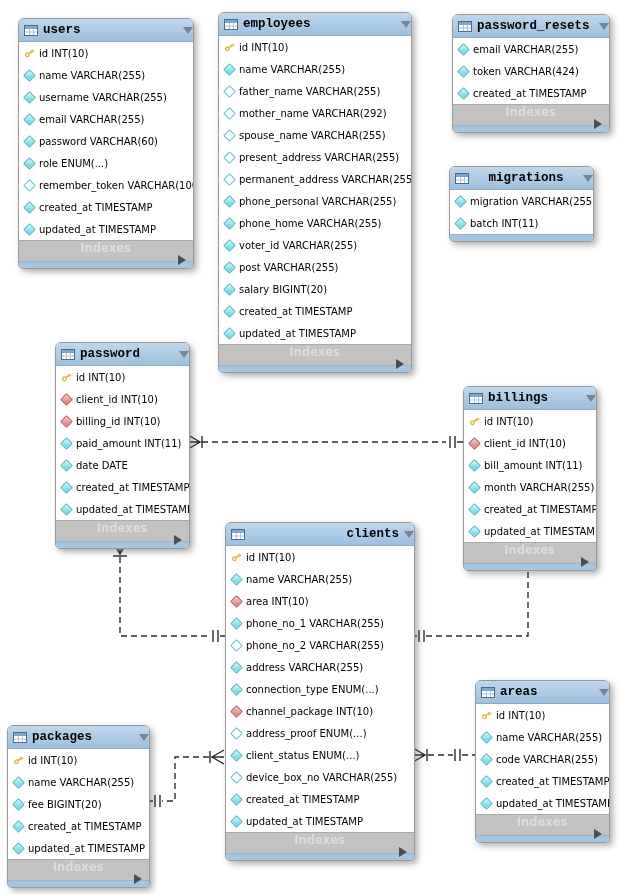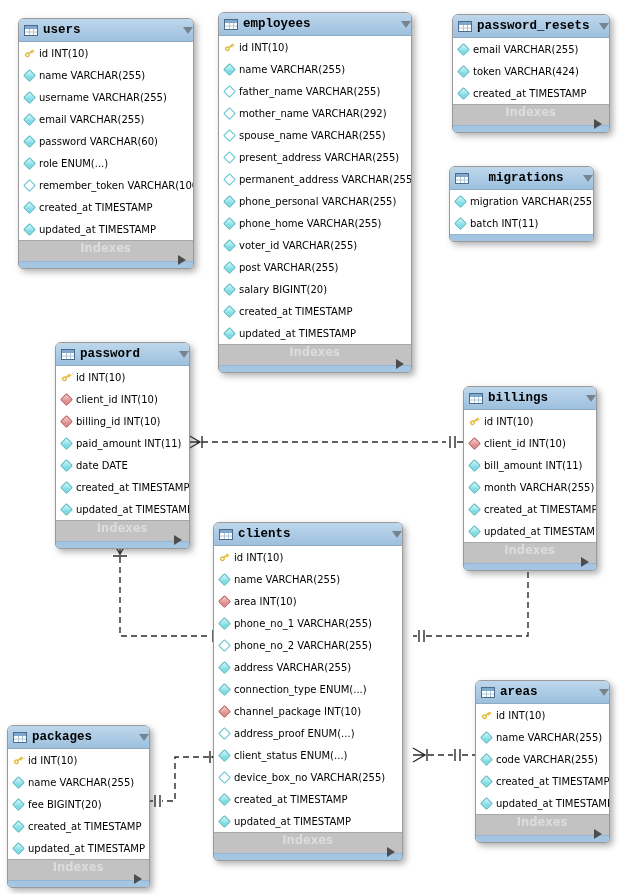--- a/index.html
+++ b/index.html
@@ -466,21 +466,21 @@
           </span>
           <span class="col-text">updated_at TIMESTAMP</span>
         </div>
       </div>
       <div class="tbl-footer">
         <span>Indexes</span>
         <span class="footer-arrow"></span>
       </div>
       <div class="tbl-strip"></div>
     </div>
-    <div class="db-table" style="left: 213px; top: 522px; width: 188px;">
+    <div class="db-table" style="left: 225px; top: 522px; width: 188px; text-align: right;">
       <div class="tbl-header">
         <span class="tbl-icon">
           <svg width="14" height="11" viewBox="0 0 14 11">
             <rect x="0.5" y="0.5" width="13" height="10" fill="#ffffff" stroke="#4a6b8a"></rect>
             <rect x="1" y="1" width="12" height="3" fill="#7fa8cc"></rect>
             <line x1="1" y1="7" x2="13" y2="7" stroke="#aec6da"></line>
             <line x1="5.5" y1="4" x2="5.5" y2="10" stroke="#aec6da"></line>
             <line x1="9.5" y1="4" x2="9.5" y2="10" stroke="#aec6da"></line>
           </svg>
         </span>

